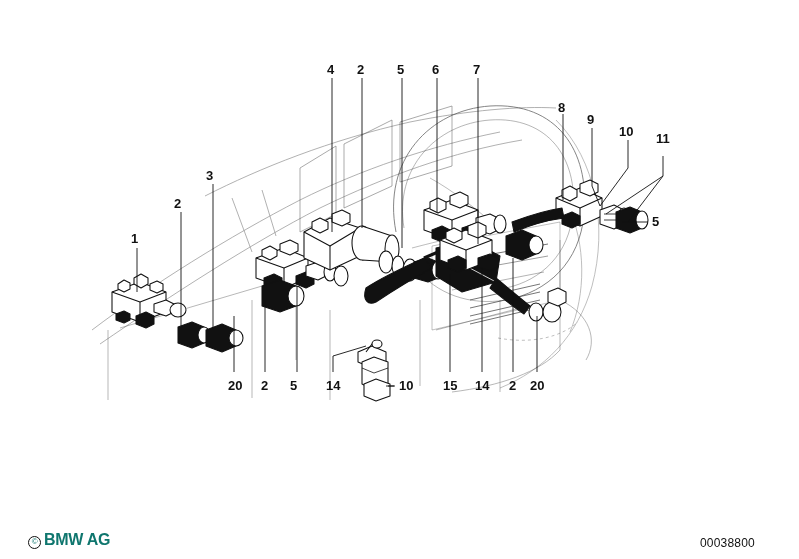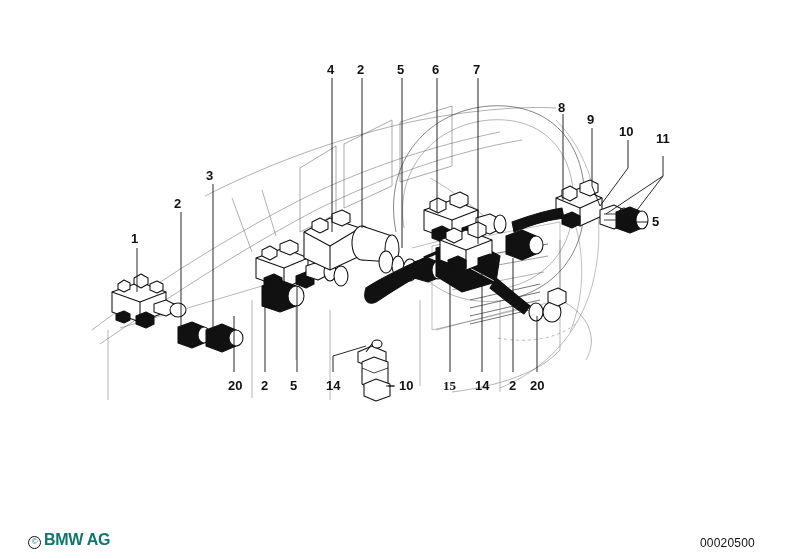--- a/index.html
+++ b/index.html
@@ -290,23 +290,23 @@
   <div class="callout" style="left:558px;top:101px;">8</div>
   <div class="callout" style="left:587px;top:113px;">9</div>
   <div class="callout" style="left:619px;top:125px;text-align:right;">10</div>
   <div class="callout" style="left:656px;top:132px;">11</div>
   <div class="callout" style="left:652px;top:215px;">5</div>
   <div class="callout" style="left:228px;top:379px;">20</div>
   <div class="callout" style="left:261px;top:379px;">2</div>
   <div class="callout" style="left:290px;top:379px;">5</div>
   <div class="callout" style="left:326px;top:379px;">14</div>
   <div class="callout" style="left:399px;top:379px;">10</div>
-  <div class="callout" style="left:443px;top:379px;font-family:Liberation Serif, serif;">15</div>
+  <div class="callout" style="left:443px;top:379px;">15</div>
   <div class="callout" style="left:475px;top:379px;">14</div>
   <div class="callout" style="left:509px;top:379px;">2</div>
   <div class="callout" style="left:530px;top:379px;">20</div>
 
   <div class="footer-left">
     <span class="cmark">©</span><span>BMW AG</span>
   </div>
-  <div class="footer-right">00020500</div>
+  <div class="footer-right">00038800</div>
 
 </div>
 
 </body></html>

